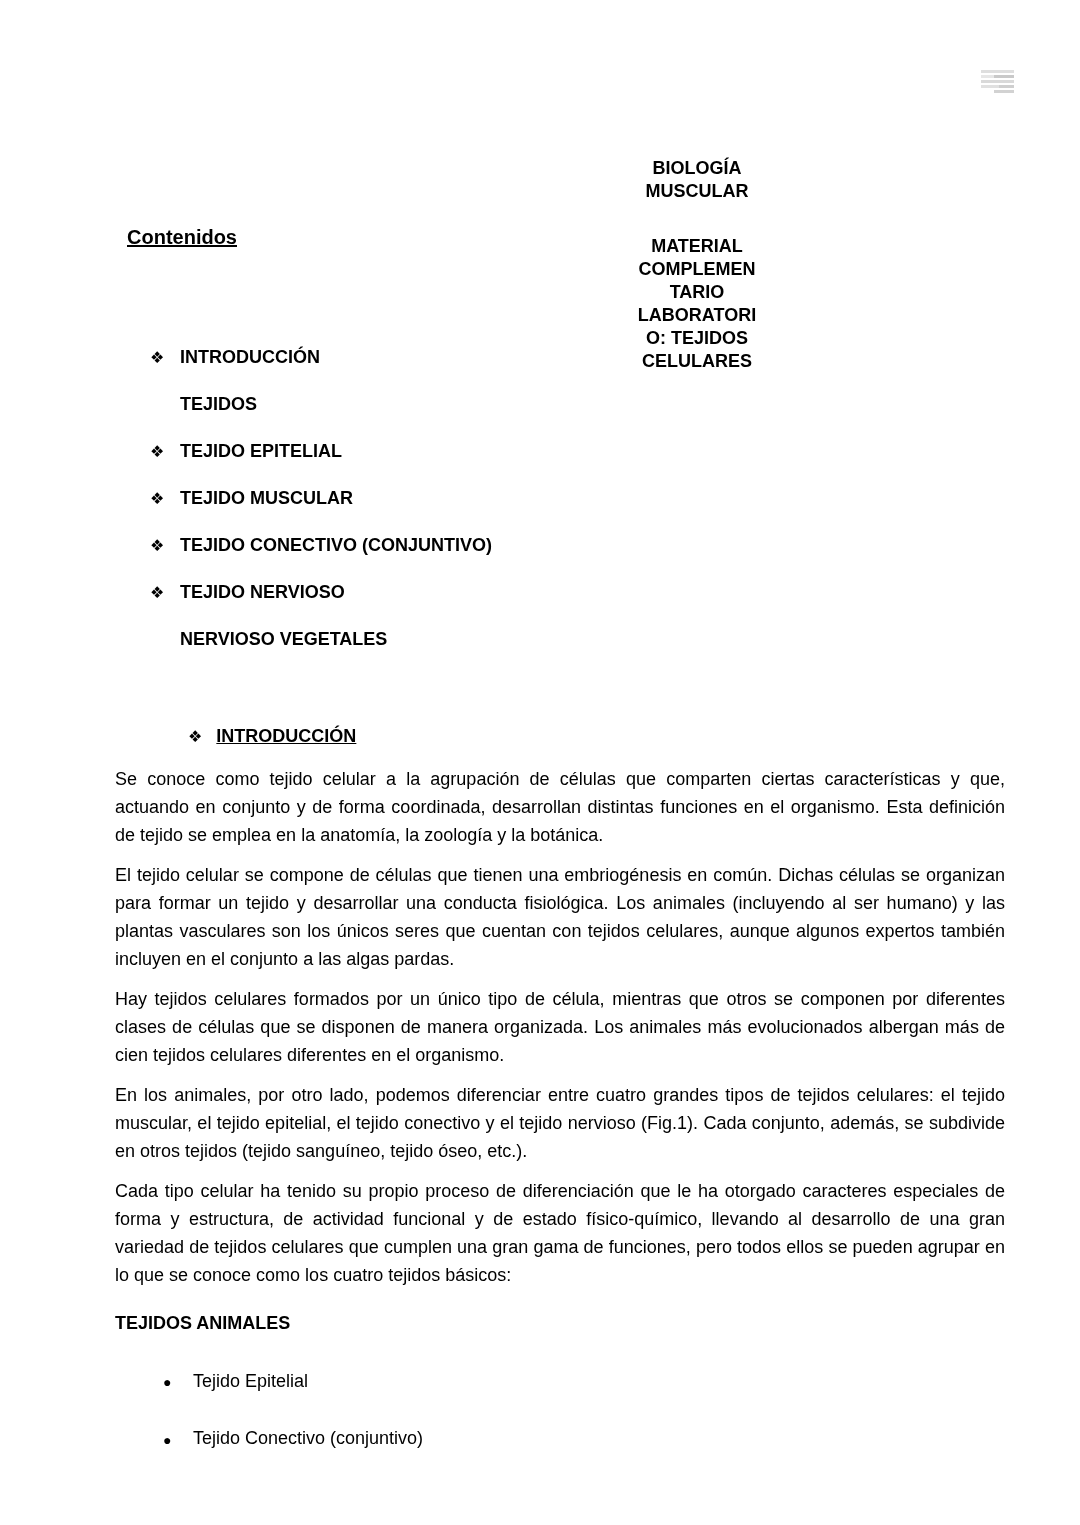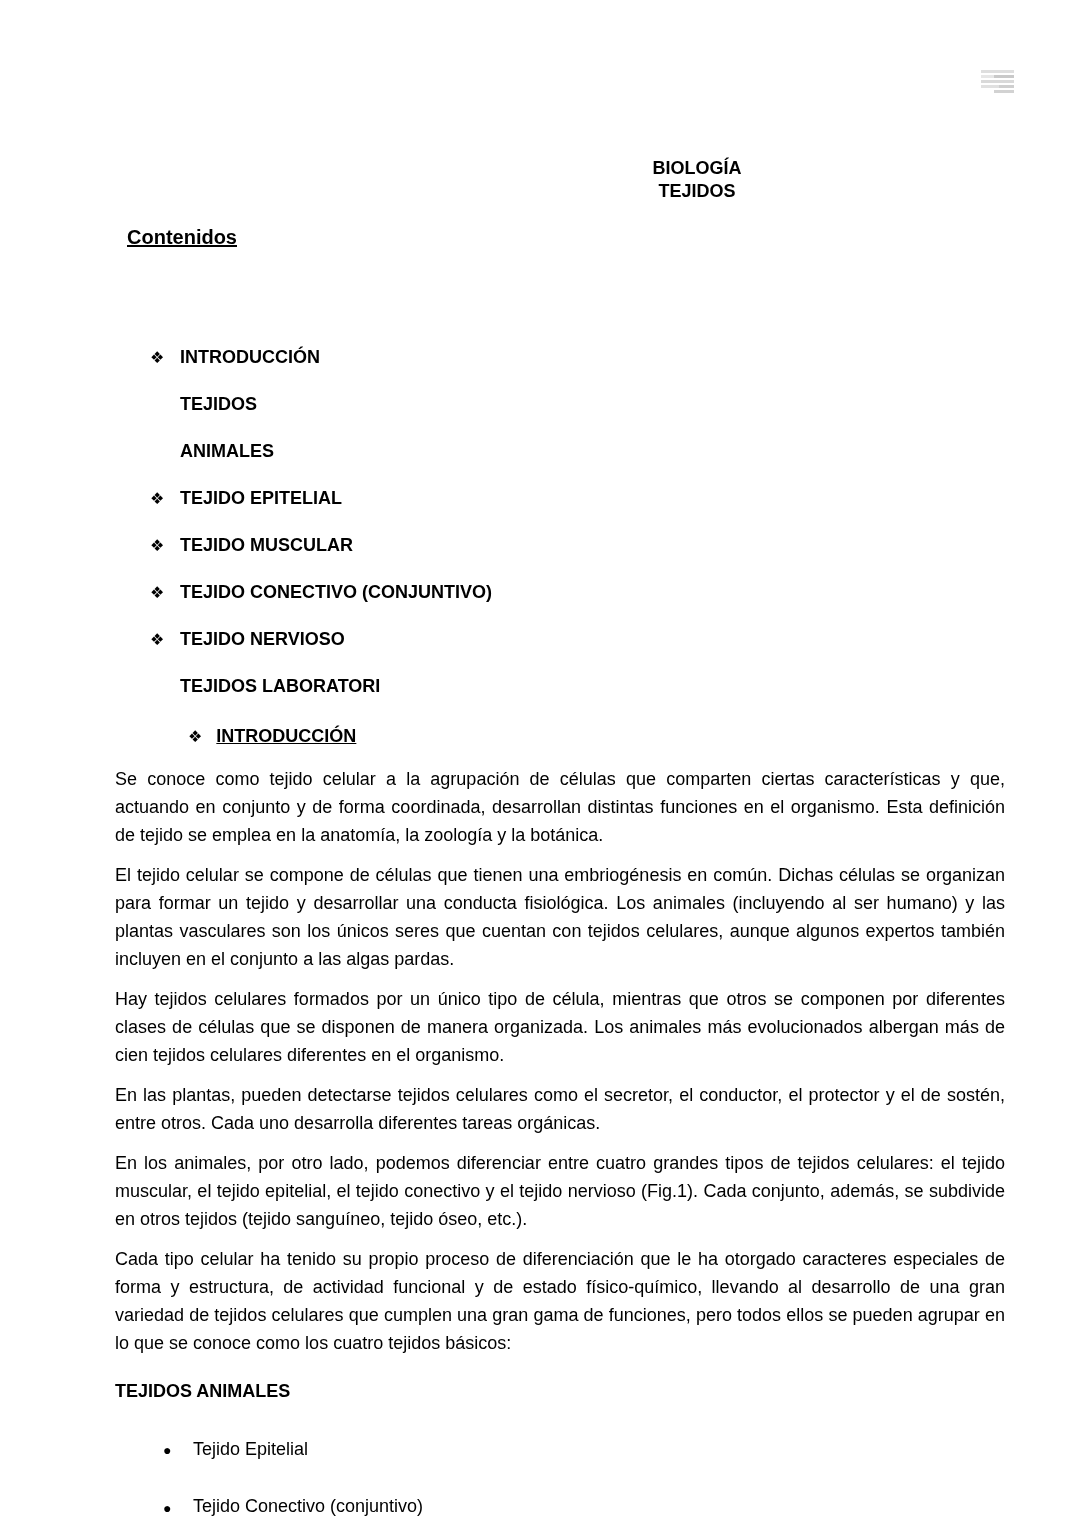--- a/index.html
+++ b/index.html
@@ -96,61 +96,63 @@
   <div class="lines-icon">
     <i></i>
       <i></i>
       <i></i>
       <i></i>
       <i></i>
   </div>
 
   <div class="doc-title">
     <div class="title">BIOLOGÍA
-TEJIDOS</div>
+MUSCULAR</div>
+    <div class="subtitle">MATERIAL
+COMPLEMEN
+TARIO
+LABORATORI
+O: TEJIDOS
+CELULARES</div>
   </div>
 
   <div class="contents-heading">Contenidos</div>
 
   <div class="toc">
     <div class="toc-item">
       <span class="toc-bullet">❖</span><span>INTRODUCCIÓN</span>
     </div>
     <div class="toc-item">
       <span class="toc-bullet"></span><span>TEJIDOS</span>
-    </div>
-    <div class="toc-item">
-      <span class="toc-bullet"></span><span>ANIMALES</span>
     </div>
     <div class="toc-item">
       <span class="toc-bullet">❖</span><span>TEJIDO EPITELIAL</span>
     </div>
     <div class="toc-item">
       <span class="toc-bullet">❖</span><span>TEJIDO MUSCULAR</span>
     </div>
     <div class="toc-item">
       <span class="toc-bullet">❖</span><span>TEJIDO CONECTIVO (CONJUNTIVO)</span>
     </div>
     <div class="toc-item">
       <span class="toc-bullet">❖</span><span>TEJIDO NERVIOSO</span>
     </div>
     <div class="toc-item">
-      <span class="toc-bullet"></span><span>TEJIDOS LABORATORI</span>
+      <span class="toc-bullet"></span><span>NERVIOSO VEGETALES</span>
     </div>
   </div>
 
   <div class="intro-heading">
     <span class="bullet">❖</span><span class="hd-text">INTRODUCCIÓN</span>
   </div>
 
   <div class="body-text">
     <p>Se conoce como tejido celular a la agrupación de células que comparten ciertas características y que, actuando en conjunto y de forma coordinada, desarrollan distintas funciones en el organismo. Esta definición de tejido se emplea en la anatomía, la zoología y la botánica.</p>
     <p>El tejido celular se compone de células que tienen una embriogénesis en común. Dichas células se organizan para formar un tejido y desarrollar una conducta fisiológica. Los animales (incluyendo al ser humano) y las plantas vasculares son los únicos seres que cuentan con tejidos celulares, aunque algunos expertos también incluyen en el conjunto a las algas pardas.</p>
     <p>Hay tejidos celulares formados por un único tipo de célula, mientras que otros se componen por diferentes clases de células que se disponen de manera organizada. Los animales más evolucionados albergan más de cien tejidos celulares diferentes en el organismo.</p>
-    <p>En las plantas, pueden detectarse tejidos celulares como el secretor, el conductor, el protector y el de sostén, entre otros. Cada uno desarrolla diferentes tareas orgánicas.</p>
     <p>En los animales, por otro lado, podemos diferenciar entre cuatro grandes tipos de tejidos celulares: el tejido muscular, el tejido epitelial, el tejido conectivo y el tejido nervioso (Fig.1). Cada conjunto, además, se subdivide en otros tejidos (tejido sanguíneo, tejido óseo, etc.).</p>
     <p>Cada tipo celular ha tenido su propio proceso de diferenciación que le ha otorgado caracteres especiales de forma y estructura, de actividad funcional y de estado físico-químico, llevando al desarrollo de una gran variedad de tejidos celulares que cumplen una gran gama de funciones, pero todos ellos se pueden agrupar en lo que se conoce como los cuatro tejidos básicos:</p>
 
     <div class="animal-heading">TEJIDOS ANIMALES</div>
 
     <div class="animal-list">
       <div class="animal-item">
         <span class="animal-bullet">●</span><span>Tejido Epitelial</span>
       </div>
       <div class="animal-item">

